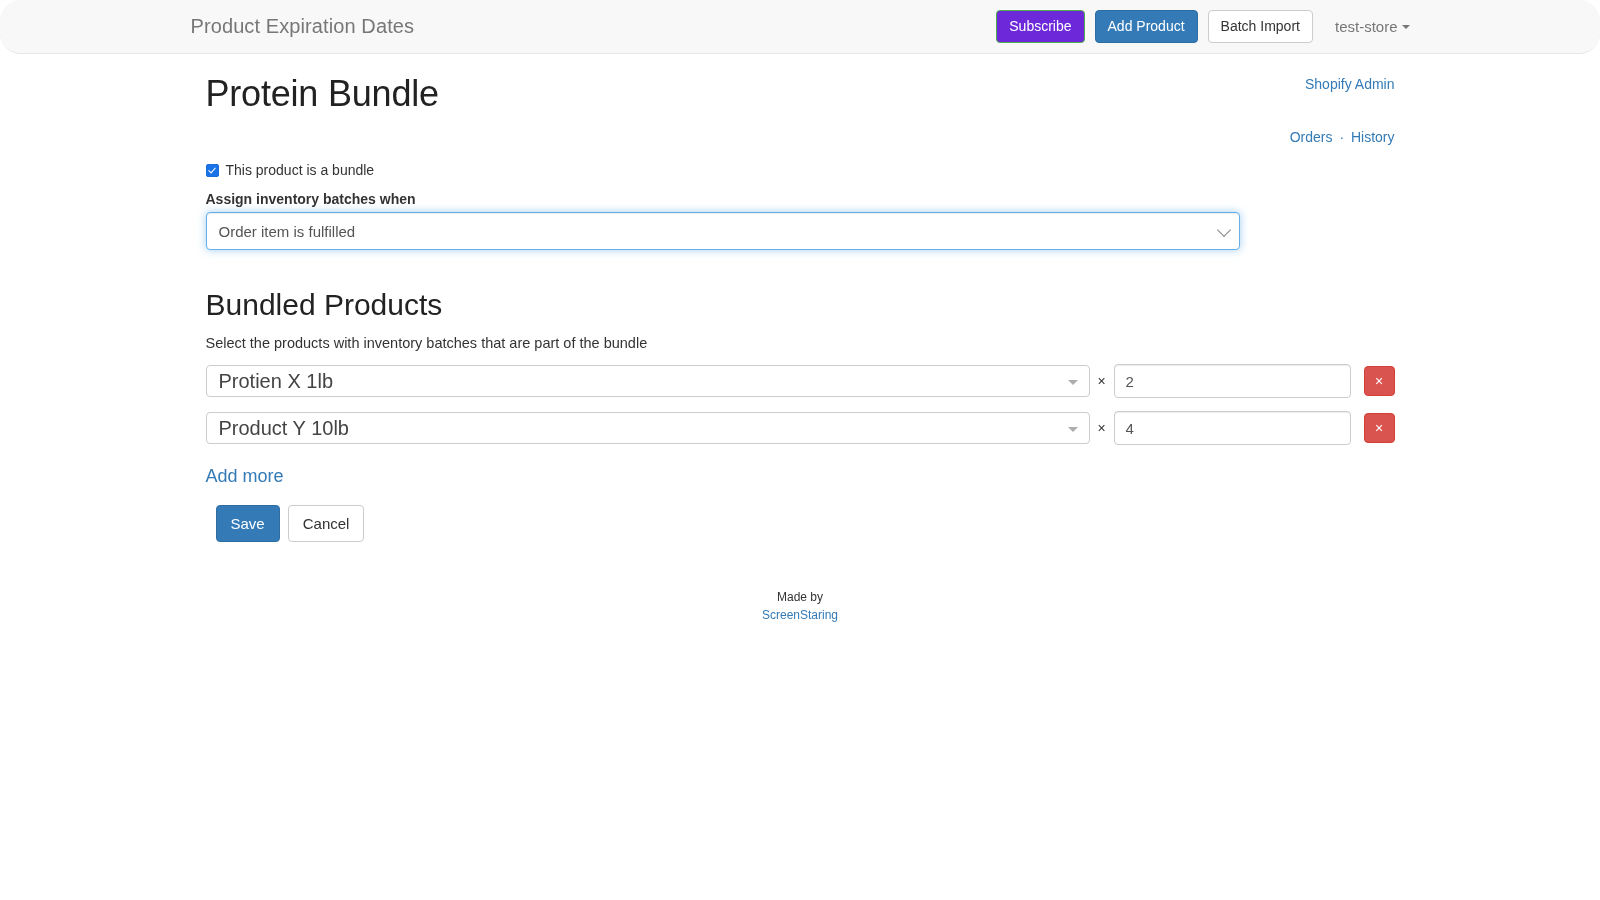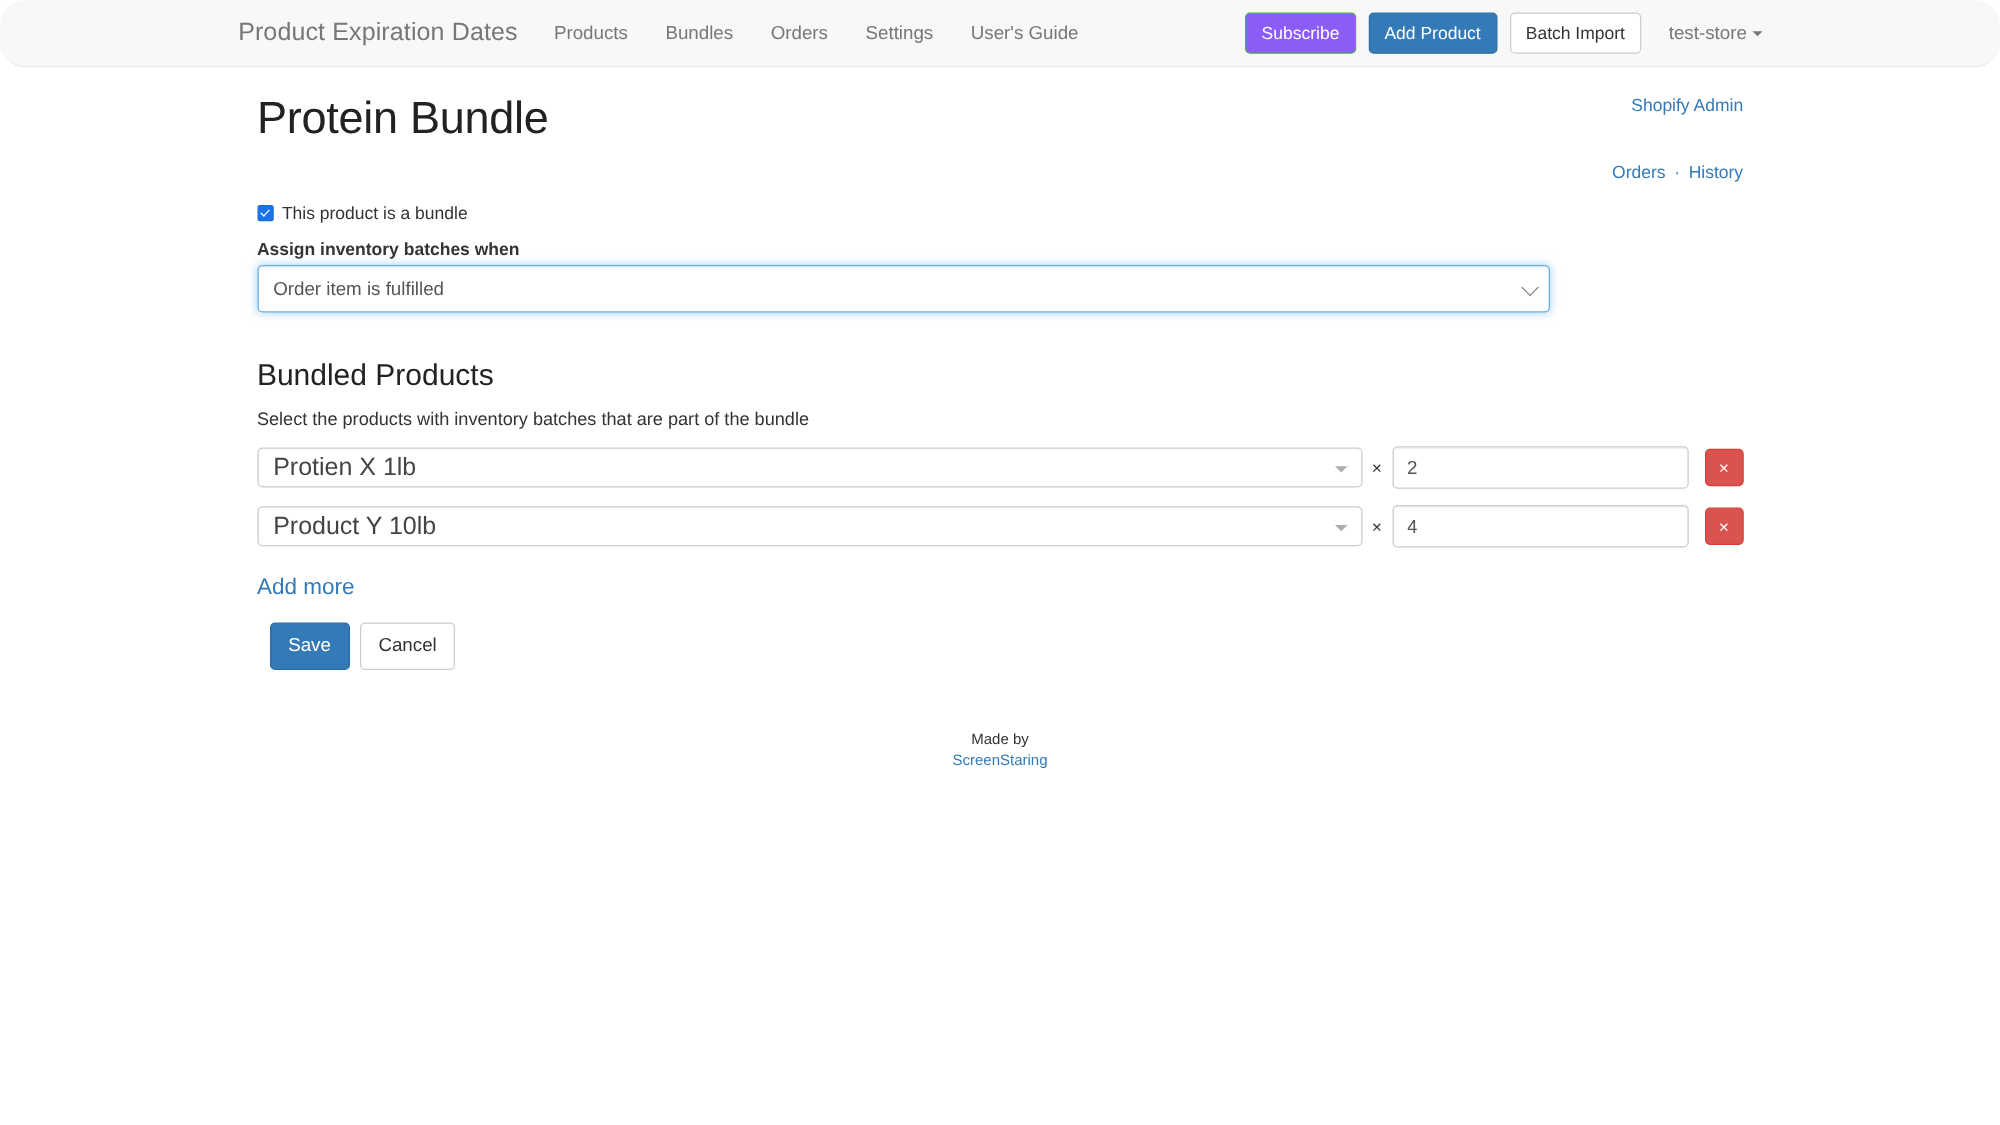--- a/index.html
+++ b/index.html
@@ -67,21 +67,21 @@
     line-height: 1.42857;
     padding: 6px 12px;
     border-radius: 4px;
     border: 1px solid transparent;
     cursor: pointer;
     white-space: nowrap;
     display: inline-block;
     box-sizing: border-box;
   }
   .btn-success {
-    background: #8b5cf6;
+    background: #6d28d9;
     border-color: #4cae4c;
     color: #ffffff;
   }
   .btn-primary {
     background: #337ab7;
     border-color: #2e6da4;
     color: #ffffff;
   }
   .btn-default {
     background: #ffffff;
@@ -217,21 +217,21 @@
     top: 12px;
     width: 9px;
     height: 9px;
     border-right: 1.4px solid #888;
     border-bottom: 1.4px solid #888;
     transform: rotate(45deg);
   }
 
   
   .section-title {
-    font-size: 24px;
+    font-size: 30px;
     font-weight: normal;
     color: #222222;
     margin: 38px 0 0 0;
     line-height: 1.1;
   }
   .section-desc {
     font-size: 14.5px;
     color: #333333;
     margin: 14px 0 13px 0;
   }
@@ -334,27 +334,20 @@
     text-decoration: none;
     font-size: 12px;
   }
 </style>
 </head>
 <body>
 
 <div class="navbar">
   <div class="navbar-inner">
     <div class="brand">Product Expiration Dates</div>
-    <div class="nav-links">
-      <span class="nav-link">Products</span>
-      <span class="nav-link">Bundles</span>
-      <span class="nav-link">Orders</span>
-      <span class="nav-link">Settings</span>
-      <span class="nav-link">User's Guide</span>
-    </div>
     <div class="nav-right">
       <button class="btn btn-success">Subscribe</button>
       <button class="btn btn-primary">Add Product</button>
       <button class="btn btn-default">Batch Import</button>
       <div class="store-menu">
         <span>test-store</span>
         <span class="caret-down"></span>
       </div>
     </div>
   </div>

